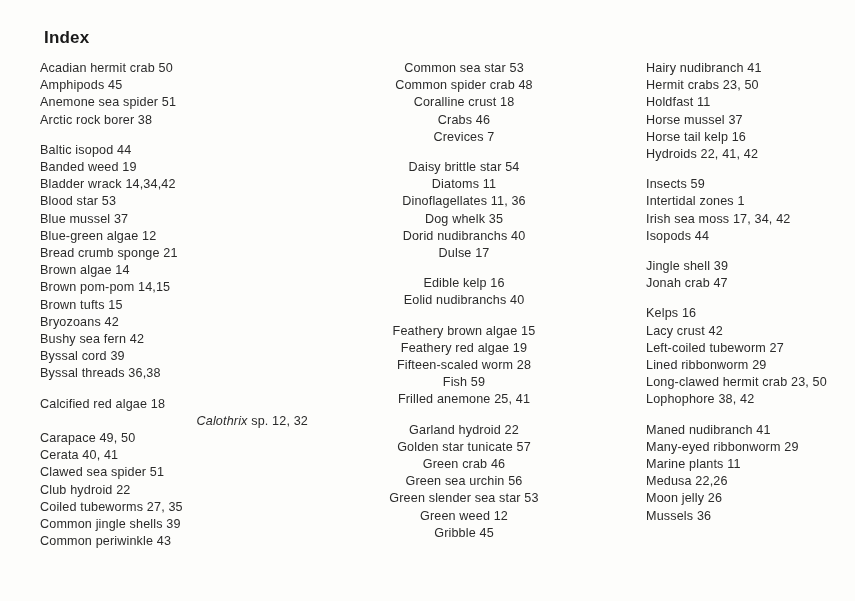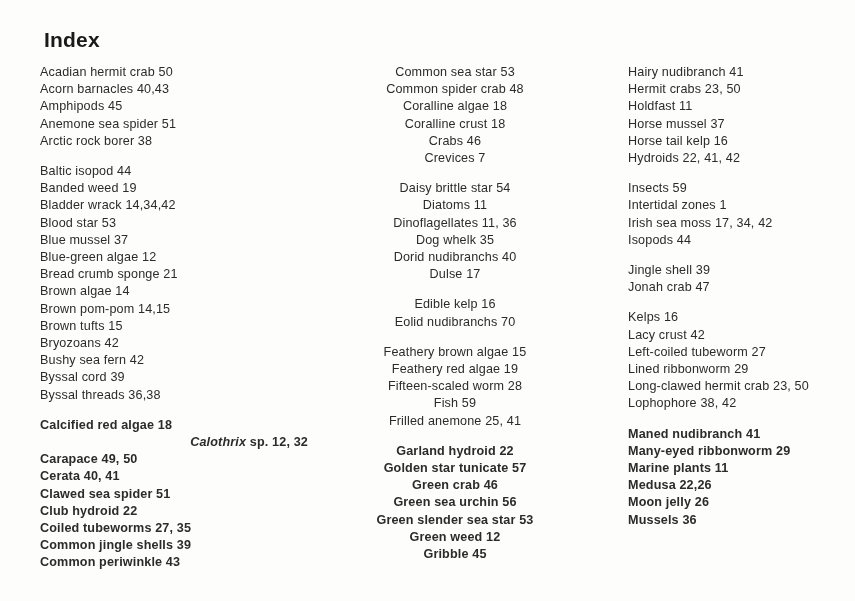--- a/index.html
+++ b/index.html
@@ -23,43 +23,43 @@
   .page-inner {
     position: absolute;
     left: 0;
     top: 0;
     right: 0;
     bottom: 0;
     padding: 28px 18px 10px 40px;
     box-sizing: border-box;
   }
   .index-title {
-    font-size: 21px;
+    font-size: 17px;
     font-weight: bold;
     color: #1a1a1a;
     margin: 0 0 12px 4px;
     letter-spacing: 0.2px;
   }
   .columns {
     display: flex;
     flex-direction: row;
     align-items: flex-start;
-    gap: 0px;
+    gap: 9px;
   }
   .column {
     width: 268px;
     flex: 0 0 268px;
     box-sizing: border-box;
   }
   .column.col-2 { padding-left: 26px; text-align: center; }
   .column.col-3 { padding-left: 52px; }
   .group {
     margin-bottom: 13px;
   }
-  .group:last-child { margin-bottom: 12px; font-weight: bold; }
+  .group:last-child { margin-bottom: 12px; }
   .entry {
     font-size: 12.6px;
     line-height: 17.2px;
     color: #2b2b2b;
     white-space: nowrap;
     letter-spacing: 0.15px;
   }
   .entry.italic-lead {
     font-style: italic;
     text-align: right;
@@ -72,21 +72,20 @@
 <body>
 
 <div class="page">
   <div class="page-inner">
     <h1 class="index-title">Index</h1>
     <div class="columns">
 
       <div class="column col-1">
         <div class="group">
           <div class="entry">Acadian hermit crab 50</div>
-          <div class="entry">Acorn barnacles 40,43</div>
           <div class="entry">Amphipods 45</div>
           <div class="entry">Anemone sea spider 51</div>
           <div class="entry">Arctic rock borer 38</div>
         </div>
         <div class="group">
           <div class="entry">Baltic isopod 44</div>
           <div class="entry">Banded weed 19</div>
           <div class="entry">Bladder wrack 14,34,42</div>
           <div class="entry">Blood star 53</div>
           <div class="entry">Blue mussel 37</div>
@@ -110,36 +109,35 @@
           <div class="entry">Coiled tubeworms 27, 35</div>
           <div class="entry">Common jingle shells 39</div>
           <div class="entry">Common periwinkle 43</div>
         </div>
       </div>
 
       <div class="column col-2">
         <div class="group">
           <div class="entry">Common sea star 53</div>
           <div class="entry">Common spider crab 48</div>
-          <div class="entry">Coralline algae 18</div>
           <div class="entry">Coralline crust 18</div>
           <div class="entry">Crabs 46</div>
           <div class="entry">Crevices 7</div>
         </div>
         <div class="group">
           <div class="entry">Daisy brittle star 54</div>
           <div class="entry">Diatoms 11</div>
           <div class="entry">Dinoflagellates 11, 36</div>
           <div class="entry">Dog whelk 35</div>
           <div class="entry">Dorid nudibranchs 40</div>
           <div class="entry">Dulse 17</div>
         </div>
         <div class="group">
           <div class="entry">Edible kelp 16</div>
-          <div class="entry">Eolid nudibranchs 70</div>
+          <div class="entry">Eolid nudibranchs 40</div>
         </div>
         <div class="group">
           <div class="entry">Feathery brown algae 15</div>
           <div class="entry">Feathery red algae 19</div>
           <div class="entry">Fifteen-scaled worm 28</div>
           <div class="entry">Fish 59</div>
           <div class="entry">Frilled anemone 25, 41</div>
         </div>
         <div class="group">
           <div class="entry">Garland hydroid 22</div>

